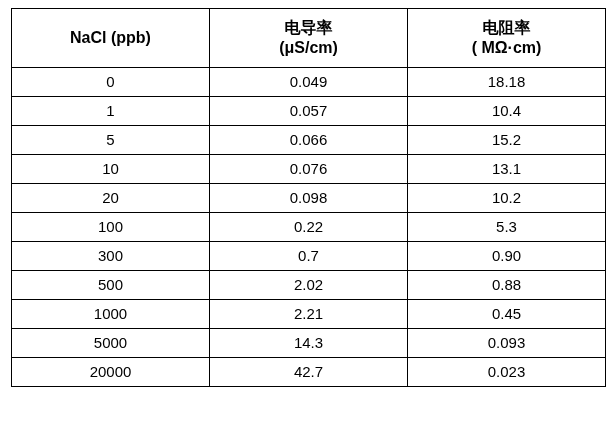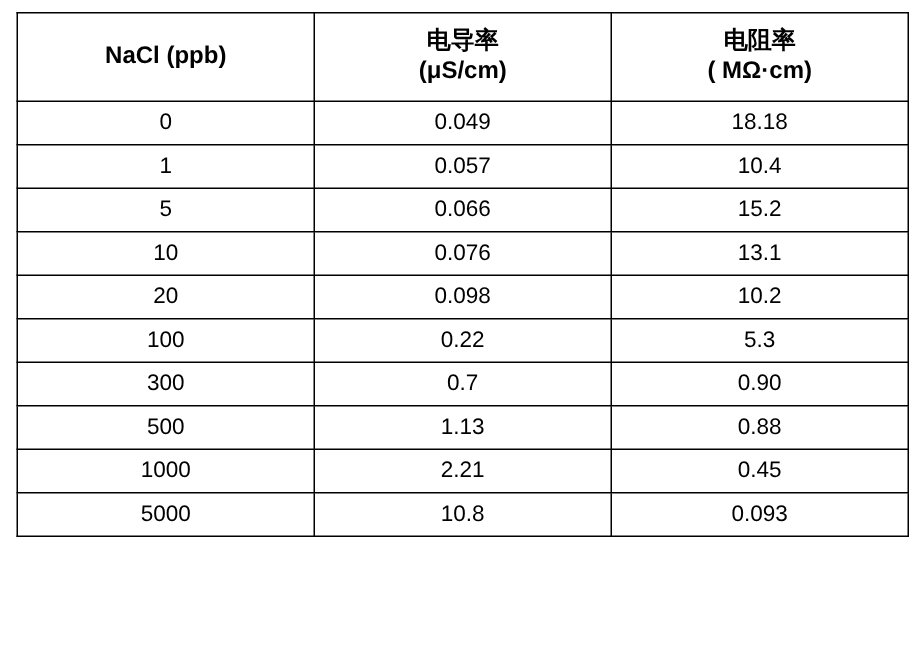--- a/index.html
+++ b/index.html
@@ -111,28 +111,33 @@
         <td>0.22</td>
         <td>5.3</td>
       </tr>
       <tr>
         <td class="col-label">300</td>
         <td>0.7</td>
         <td>0.90</td>
       </tr>
       <tr>
         <td class="col-label">500</td>
-        <td>1.13</td>
+        <td>2.02</td>
         <td>0.88</td>
       </tr>
       <tr>
         <td class="col-label">1000</td>
         <td>2.21</td>
         <td>0.45</td>
       </tr>
       <tr>
         <td class="col-label">5000</td>
-        <td>10.8</td>
+        <td>14.3</td>
         <td>0.093</td>
+      </tr>
+      <tr>
+        <td class="col-label">20000</td>
+        <td>42.7</td>
+        <td>0.023</td>
       </tr>
     </tbody>
   </table>
 </div>
 
 </body></html>

